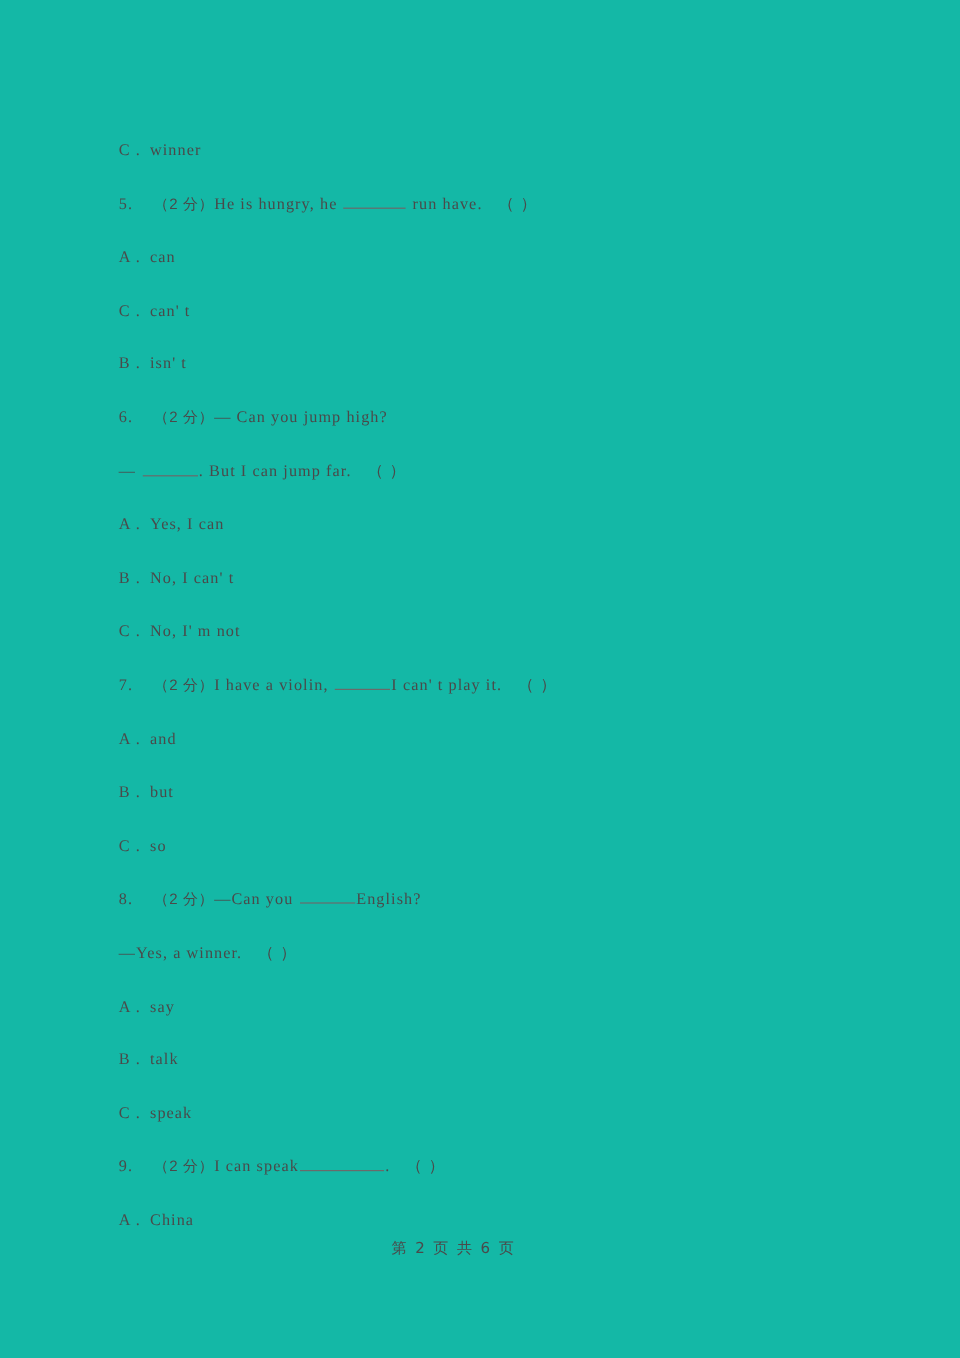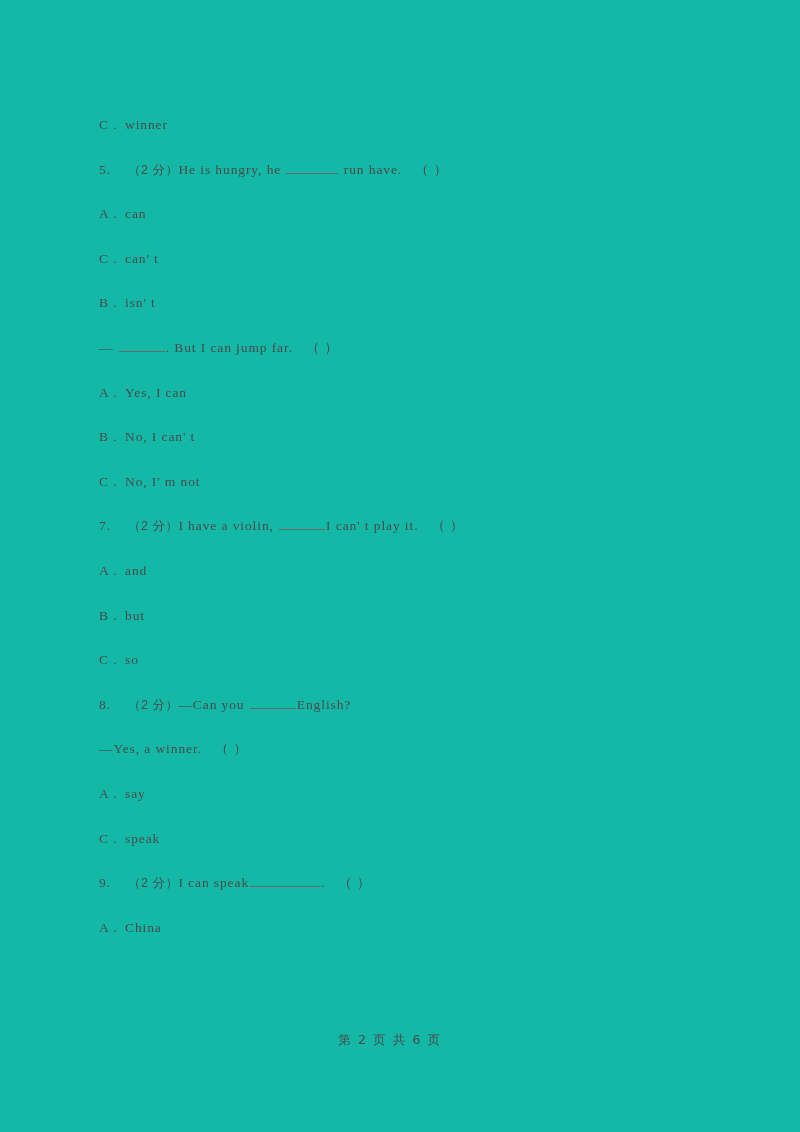--- a/index.html
+++ b/index.html
@@ -56,49 +56,51 @@
   .blank-s { width: 46px; }
   .blank-m { width: 52px; }
   .blank-l { width: 70px; }
   .paren {
     letter-spacing: 0.9px;
   }
   .gap-sm { display: inline-block; width: 7px; }
   .gap-md { display: inline-block; width: 13px; }
   .footer {
     position: absolute;
-    left: 12px;
+    left: 0;
     top: 1032px;
     width: 756px;
     text-align: center;
     font-family: "DejaVu Sans", "Liberation Sans", sans-serif;
     font-size: 12.5px;
     letter-spacing: 1.6px;
     color: #4a4a4a;
   }
 </style>
 </head>
 <body>
 
 <div class="page">
   <div class="content">
       <div class="line qline"><span class="optlabel">C .</span><span>winner</span></div>
       <div class="line qline"><span class="num">5.</span><span class="gap-sm"></span><span class="cn">（2 分）</span><span>He is hungry, he </span><span class="blank blank-m"></span><span> run have.</span><span class="gap-md"></span><span class="paren">（     ）</span></div>
       <div class="line qline"><span class="optlabel">A .</span><span>can</span></div>
       <div class="line qline"><span class="optlabel">C .</span><span>can' t</span></div>
       <div class="line qline"><span class="optlabel">B .</span><span>isn' t</span></div>
+      <div class="line qline"><span class="num">6.</span><span class="gap-sm"></span><span class="cn">（2 分）</span><span>— Can you jump high?</span></div>
       <div class="line qline"><span>— </span><span class="blank blank-s"></span><span>. But I can jump far.</span><span class="gap-md"></span><span class="paren">（     ）</span></div>
       <div class="line qline"><span class="optlabel">A .</span><span>Yes, I can</span></div>
       <div class="line qline"><span class="optlabel">B .</span><span>No, I can' t</span></div>
       <div class="line qline"><span class="optlabel">C .</span><span>No, I' m not</span></div>
       <div class="line qline"><span class="num">7.</span><span class="gap-sm"></span><span class="cn">（2 分）</span><span>I have a violin, </span><span class="blank blank-s"></span><span>I can' t play it.</span><span class="gap-md"></span><span class="paren">（     ）</span></div>
       <div class="line qline"><span class="optlabel">A .</span><span>and</span></div>
       <div class="line qline"><span class="optlabel">B .</span><span>but</span></div>
       <div class="line qline"><span class="optlabel">C .</span><span>so</span></div>
       <div class="line qline"><span class="num">8.</span><span class="gap-sm"></span><span class="cn">（2 分）</span><span>—Can you </span><span class="blank blank-s"></span><span>English?</span></div>
       <div class="line qline"><span>—Yes, a winner.</span><span class="gap-md"></span><span class="paren">（     ）</span></div>
       <div class="line qline"><span class="optlabel">A .</span><span>say</span></div>
+      <div class="line qline"><span class="optlabel">B .</span><span>talk</span></div>
       <div class="line qline"><span class="optlabel">C .</span><span>speak</span></div>
       <div class="line qline"><span class="num">9.</span><span class="gap-sm"></span><span class="cn">（2 分）</span><span>I can speak</span><span class="blank blank-l"></span><span>.</span><span class="gap-md"></span><span class="paren">（     ）</span></div>
       <div class="line qline"><span class="optlabel">A .</span><span>China</span></div>
     </div>
   <div class="footer">第 2 页 共 6 页</div>
 </div>
 
 </body></html>

